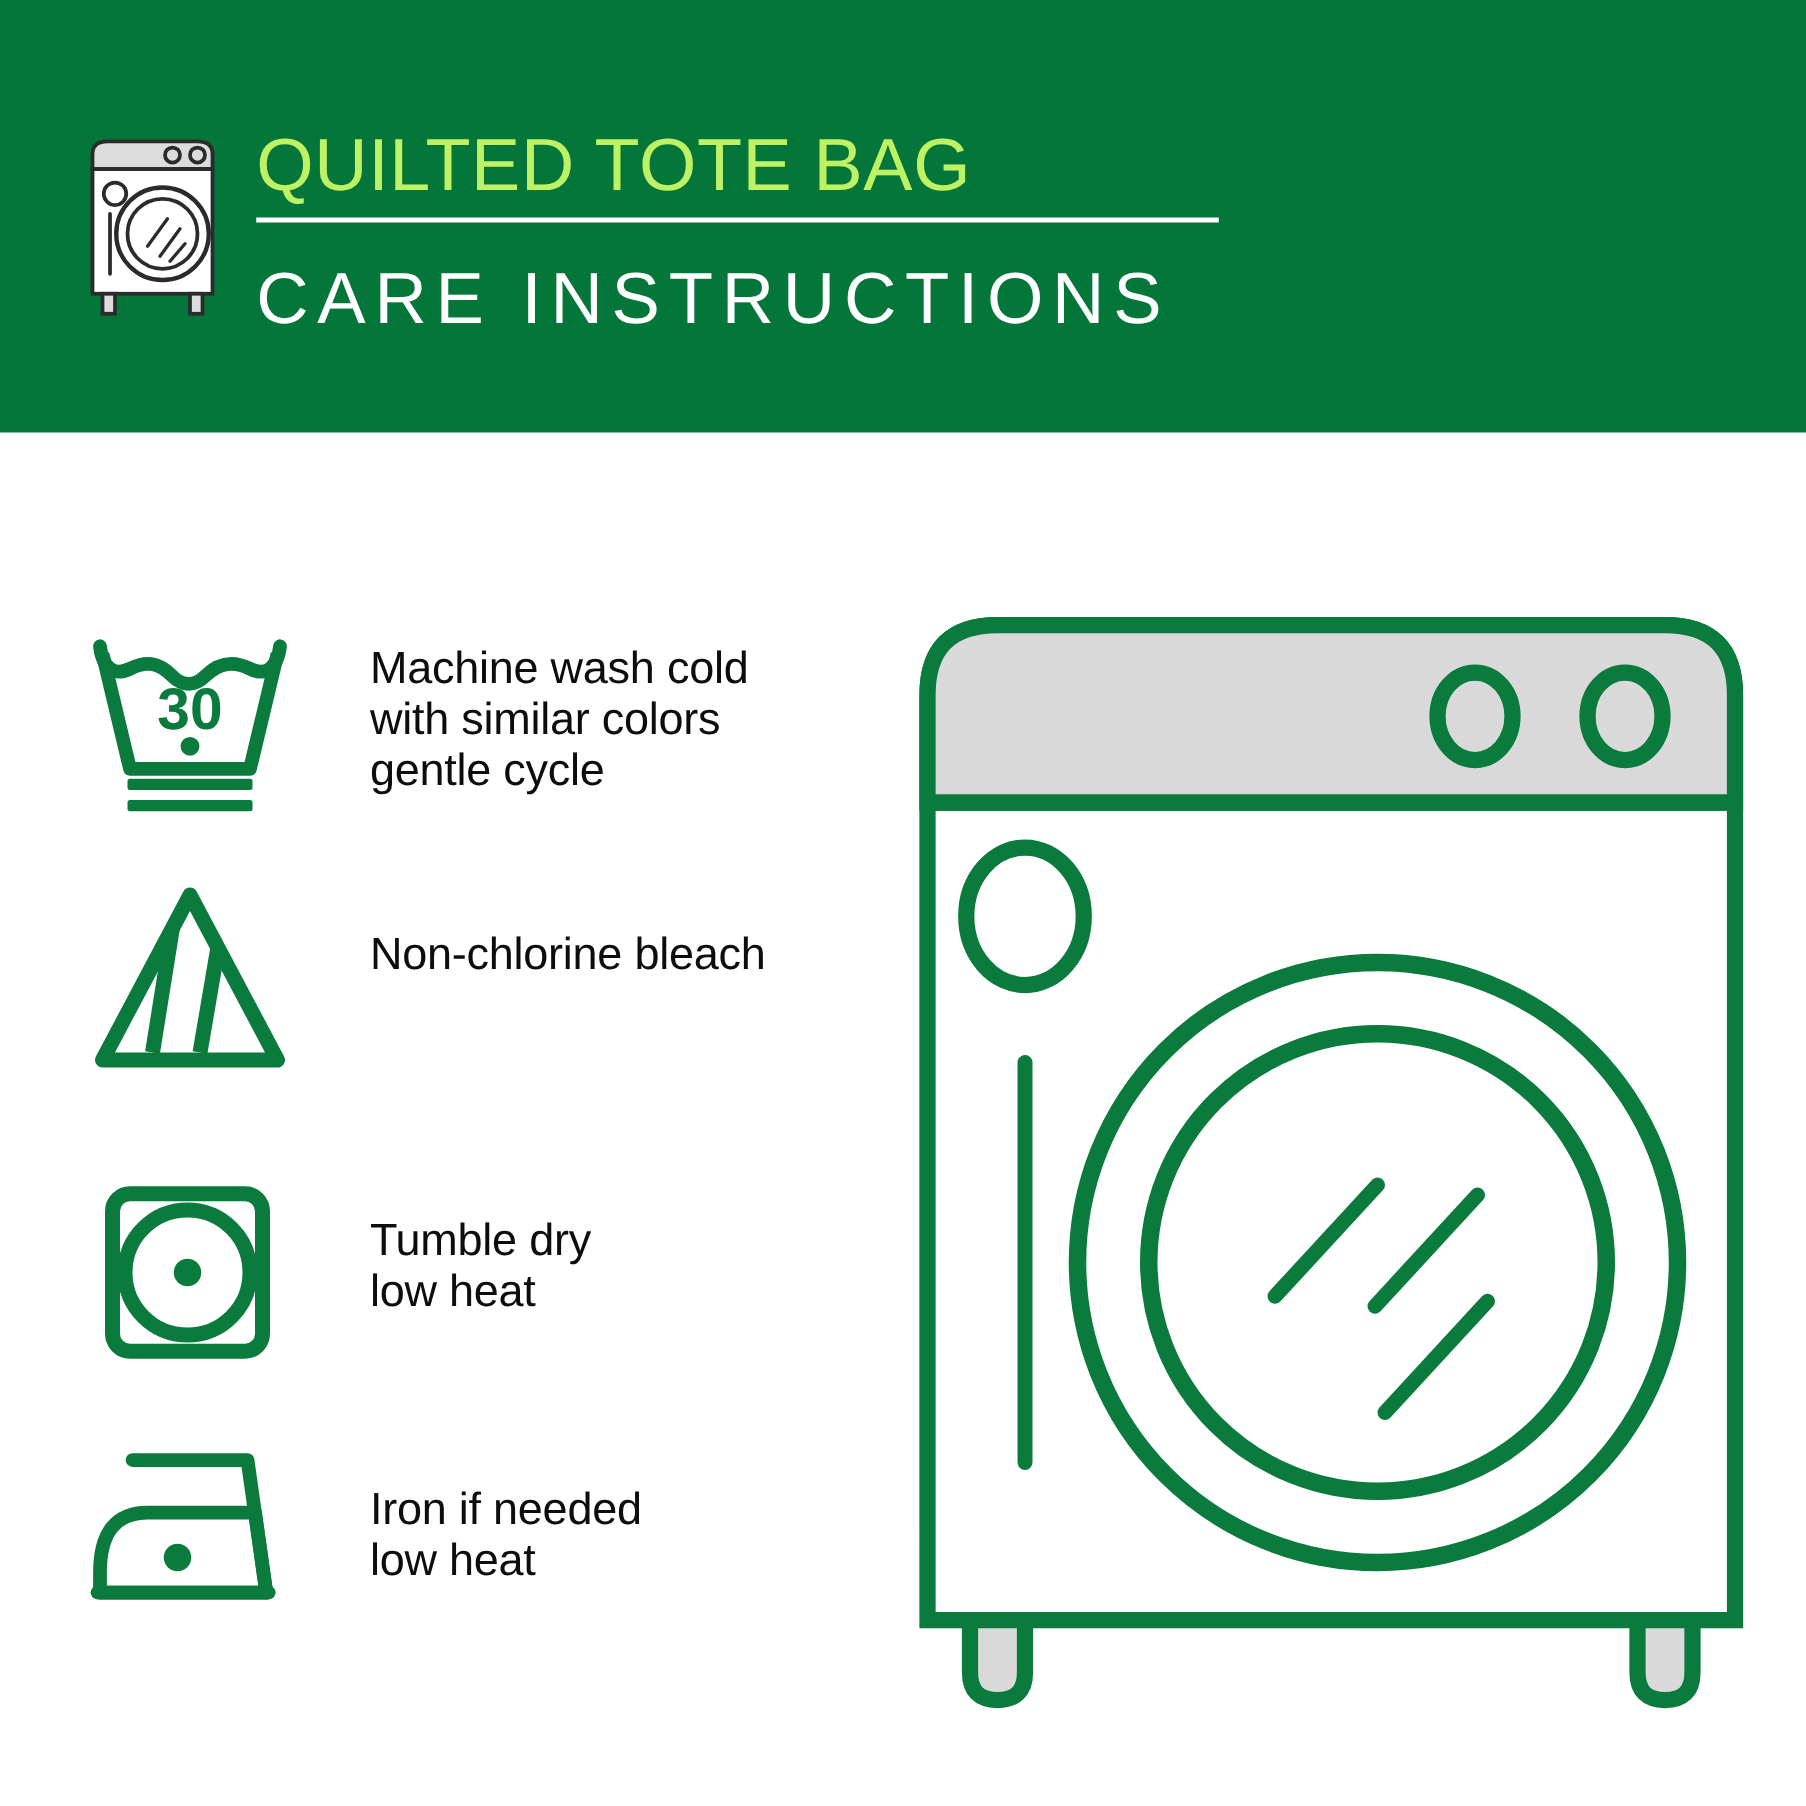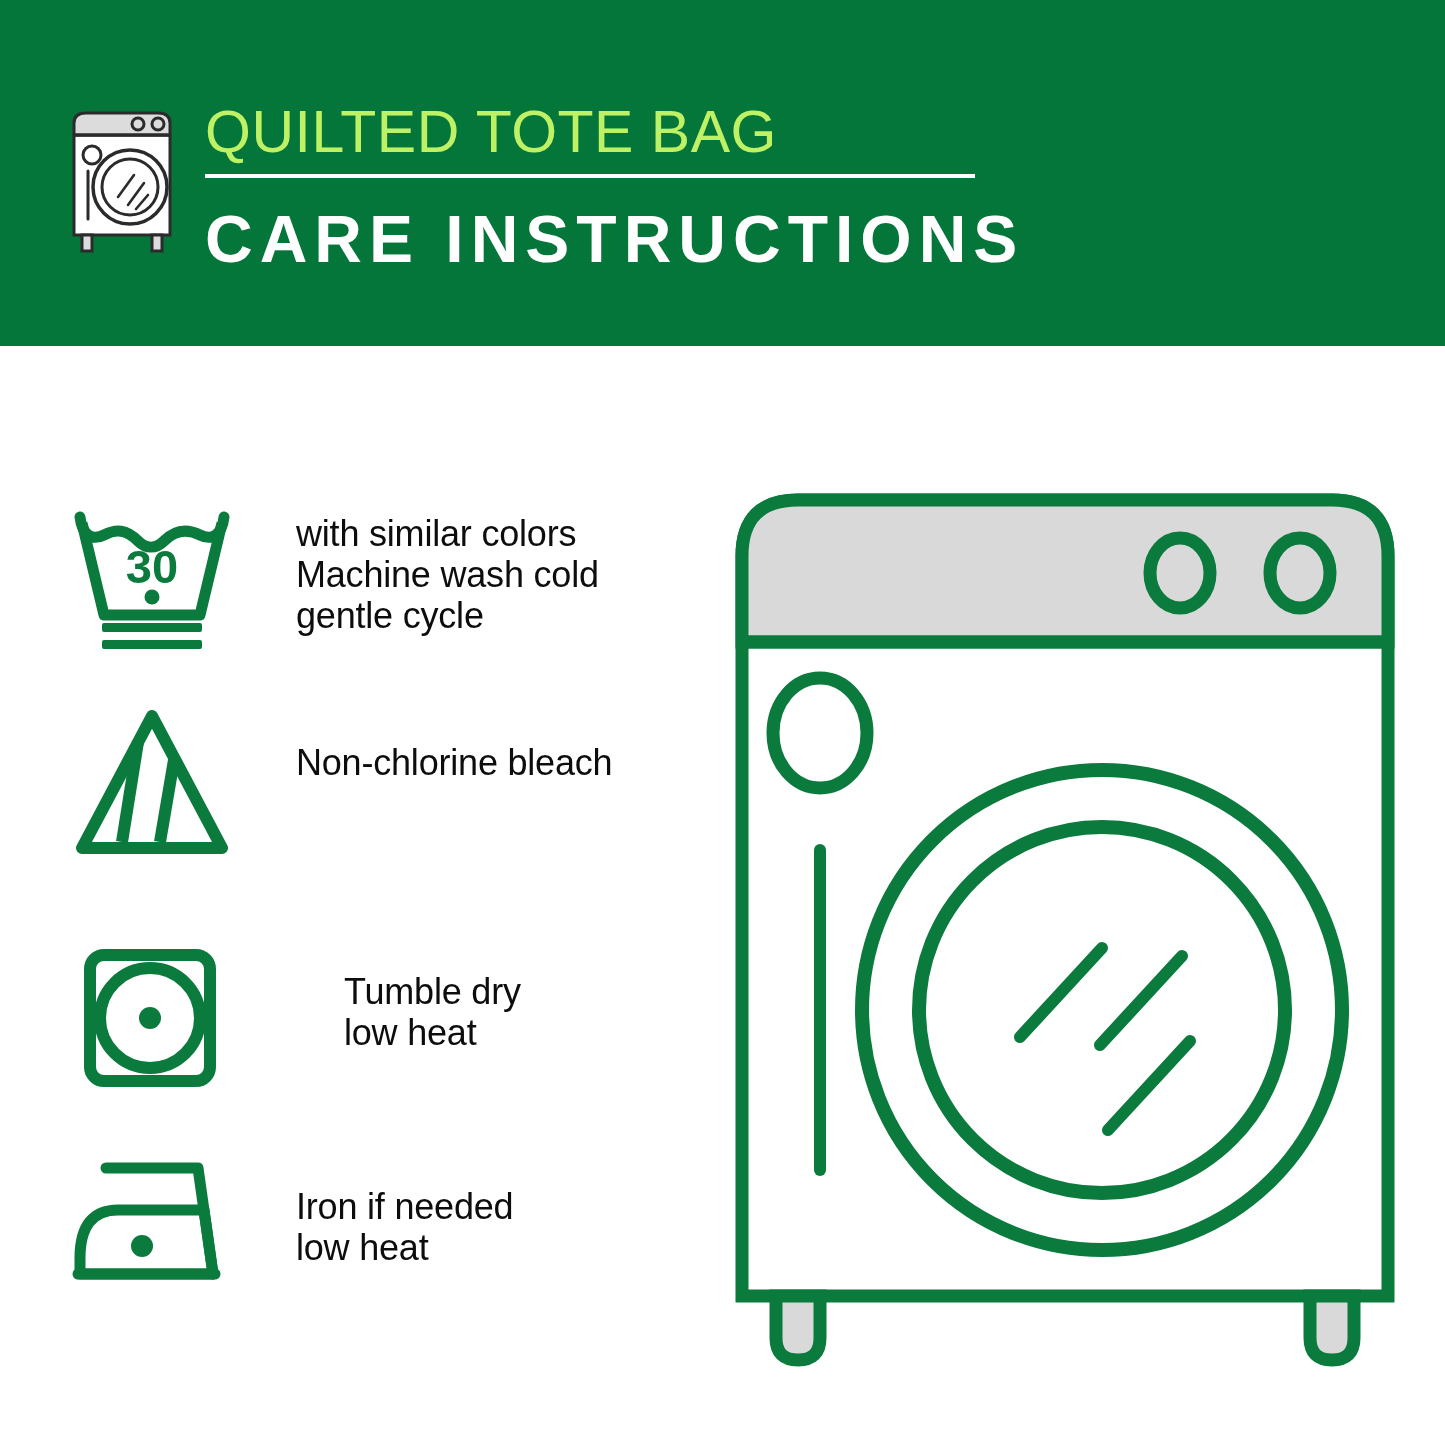--- a/index.html
+++ b/index.html
@@ -51,23 +51,23 @@
     white-space: nowrap;
   }
   #header-divider {
     width: 770px;
     height: 4px;
     background: #ffffff;
     margin-top: 6px;
     margin-bottom: 8px;
   }
   #subtitle-line {
-    font-size: 66px;
+    font-size: 58px;
     line-height: 68px;
-    font-weight: 700;
+    font-weight: 400;
     color: #ffffff;
     letter-spacing: 7px;
     white-space: nowrap;
     margin-top: 27px;
   }
 
   
   #care-list {
     position: absolute;
     left: 4px;
@@ -99,21 +99,21 @@
     color: #0d0d0d;
     letter-spacing: -0.2px;
   }
   .care-text .tline { display: block; }
 
   #care-item-1 { top: 155px; }
   #care-item-1 .care-text { top: 12px; }
   #care-item-2 { top: 360px; }
   #care-item-2 .care-text { top: 36px; }
   #care-item-3 { top: 595px; }
-  #care-item-3 .care-text { top: 30px; margin-left: 48px; }
+  #care-item-3 .care-text { top: 30px; }
   #care-item-4 { top: 800px; }
   #care-item-4 .care-text { top: 40px; }
 
   
   #machine-illustration {
     position: absolute;
     left: 720;
     top: 470px;
     left: 720px;
     width: 690px;
@@ -177,22 +177,22 @@
 
           <rect x="32" y="122" width="100" height="9" rx="2" fill="#0a7a3d"></rect>
           <rect x="32" y="139" width="100" height="9" rx="2" fill="#0a7a3d"></rect>
 
           <text x="82" y="82" font-family="'Liberation Sans', sans-serif" font-size="47" font-weight="700" fill="#0a7a3d" text-anchor="middle">30</text>
 
           <circle cx="82" cy="96" r="7.5" fill="#0a7a3d"></circle>
         </svg>
       </div>
       <div class="care-text">
+        <span class="tline">Machine wash cold</span>
         <span class="tline">with similar colors</span>
-        <span class="tline">Machine wash cold</span>
         <span class="tline">gentle cycle</span>
       </div>
     </div>
 
     <div class="care-item" id="care-item-2">
       <div class="symbol">
         <svg viewBox="0 0 165 160" width="165" height="160" aria-hidden="true">
 
           <path d="M82 10 L152 142 L12 142 Z" fill="none" stroke="#0a7a3d" stroke-width="12" stroke-linejoin="round"></path>
 

